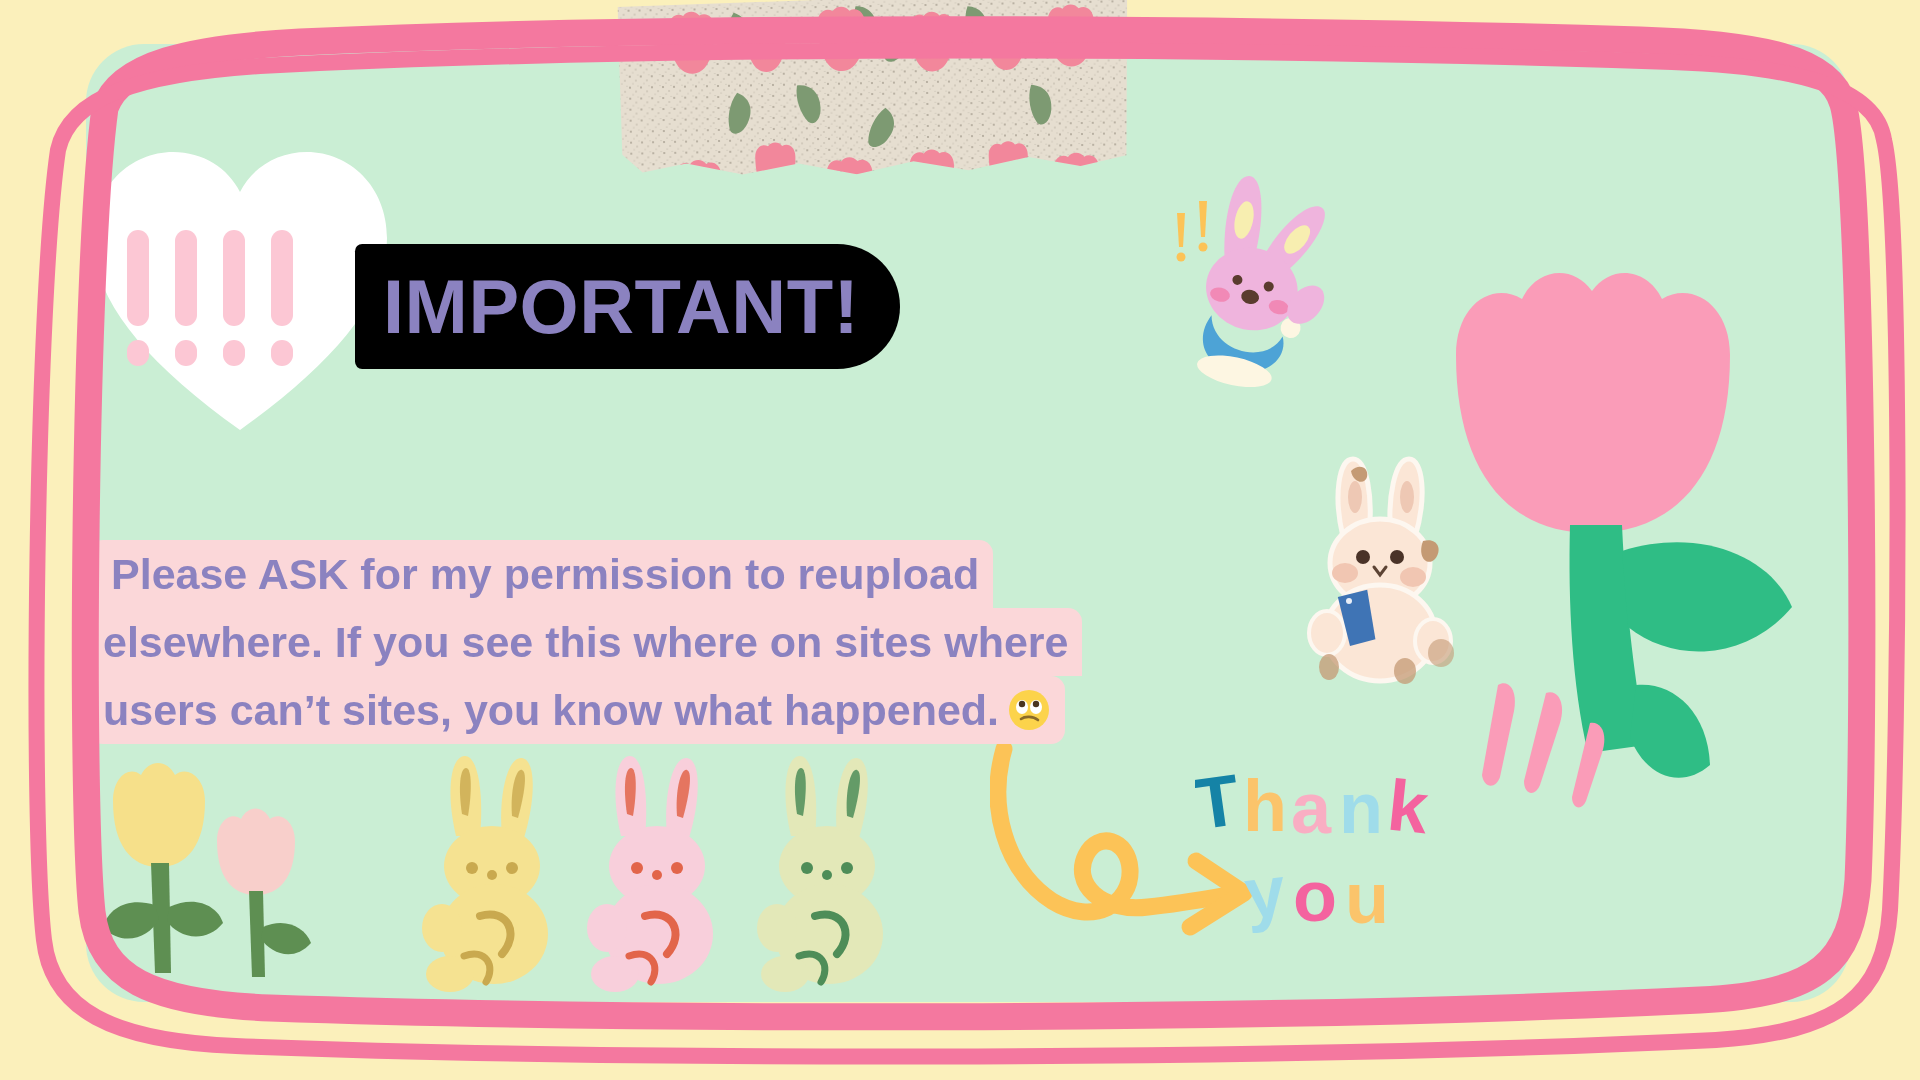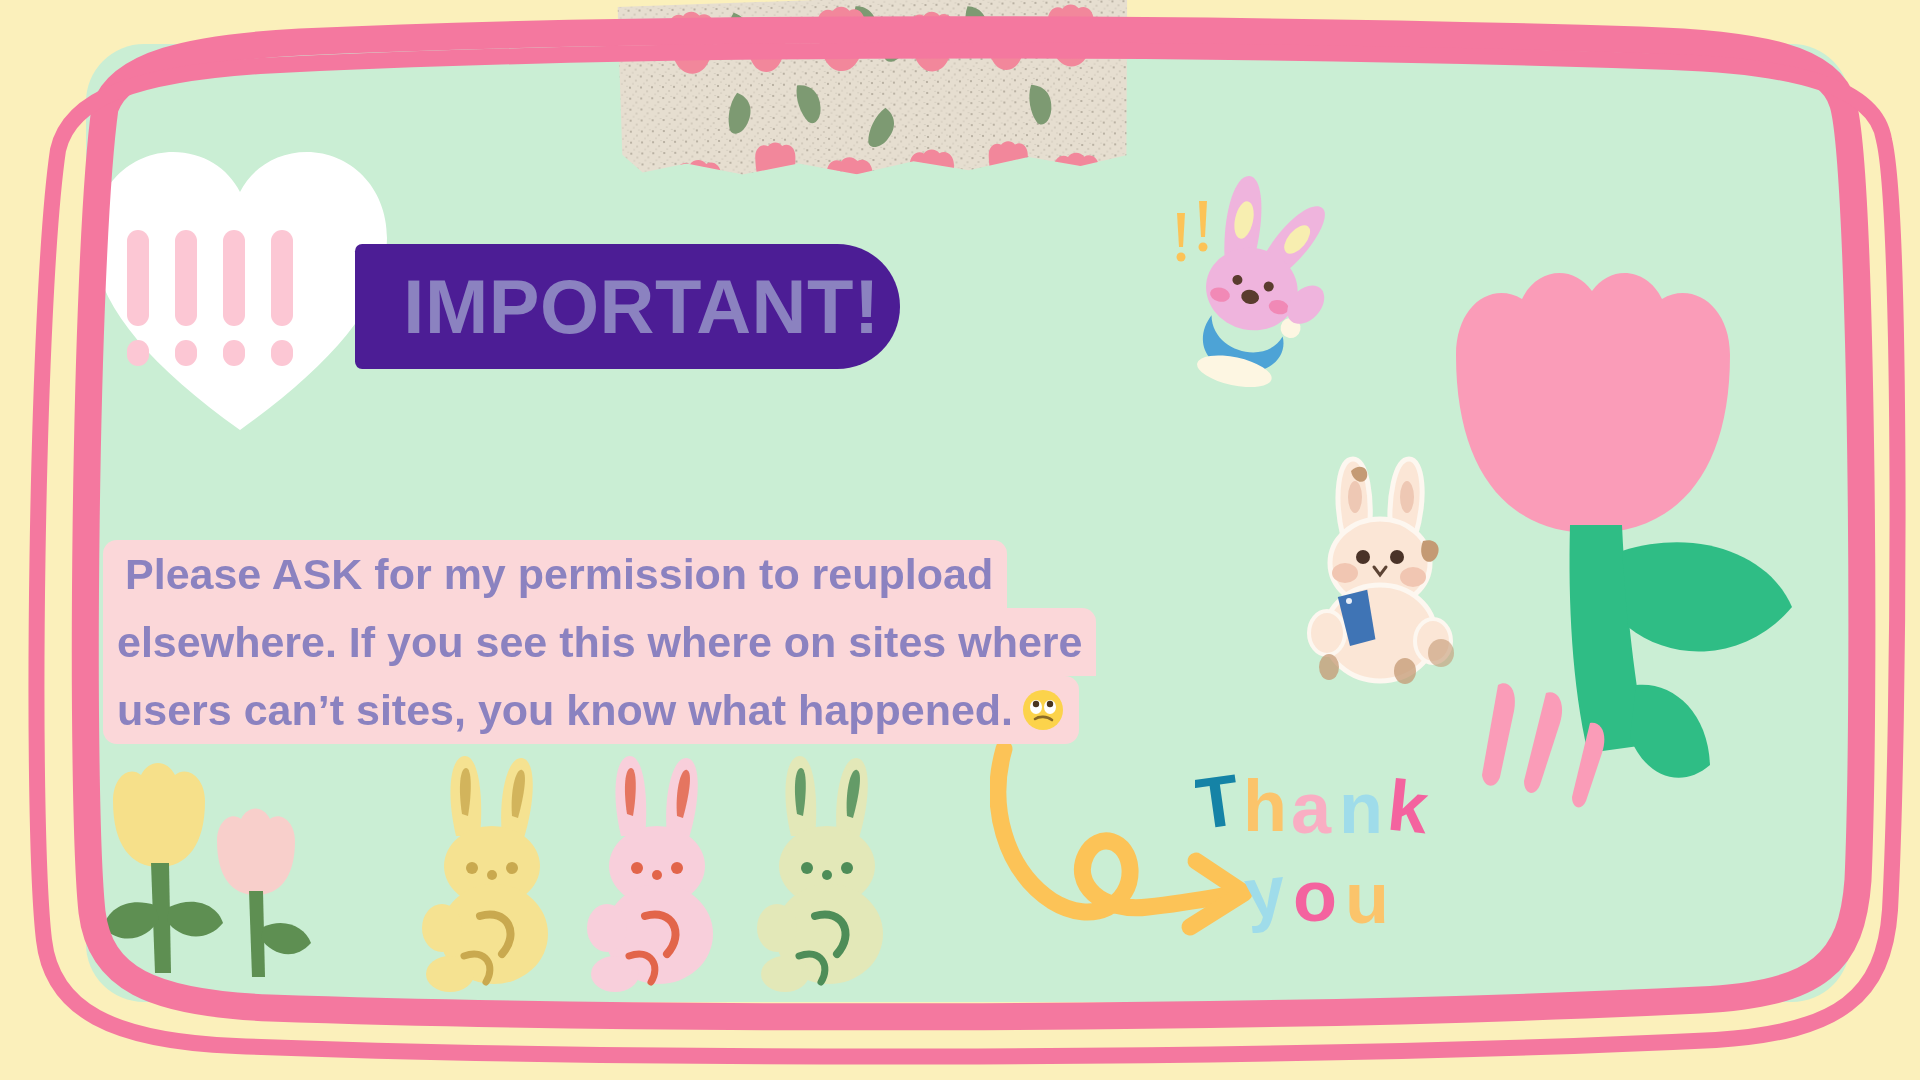--- a/index.html
+++ b/index.html
@@ -60,42 +60,41 @@
     z-index: 3;
   }
 
   
   .important-banner {
     position: absolute;
     left: 355px;
     top: 244px;
     width: 545px;
     height: 125px;
-    background: #4c1d95;
+    background: #000000;
     border-radius: 8px 70px 70px 8px;
     z-index: 4;
     display: flex;
     align-items: center;
-    justify-content: center;
   }
   .important-text {
     margin-left: 28px;
     font-family: "Liberation Sans", sans-serif;
     font-weight: bold;
     font-size: 76px;
     letter-spacing: 0.5px;
     color: #8b82c0;
     line-height: 1;
     white-space: nowrap;
   }
 
   
   .body-block {
     position: absolute;
-    left: 103px;
+    left: 89px;
     top: 540px;
     z-index: 4;
     width: 1040px;
     text-decoration: underline;
   }
   .body-line {
     display: inline-block;
     background: #fbd7d9;
     color: #8b82c0;
     font-family: "Liberation Sans", sans-serif;

